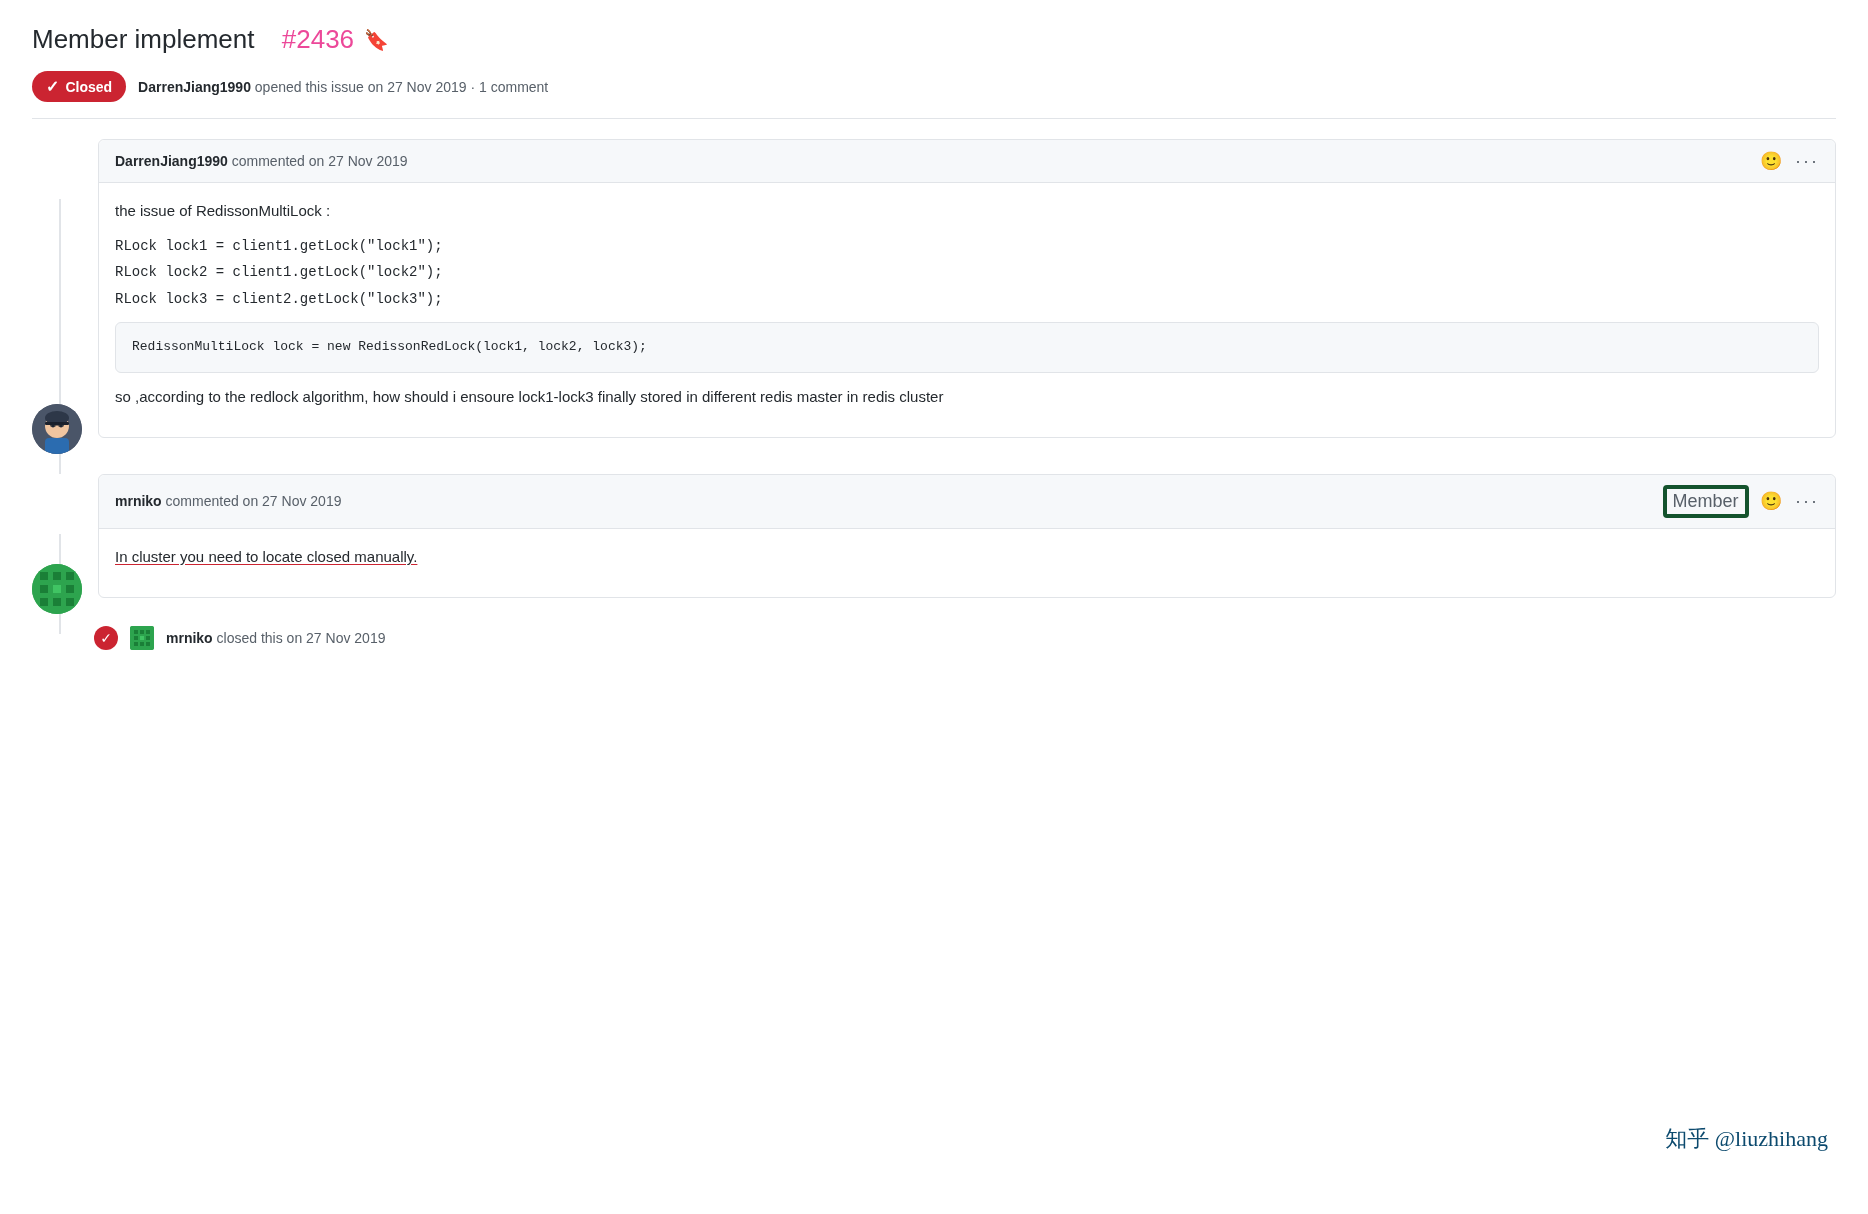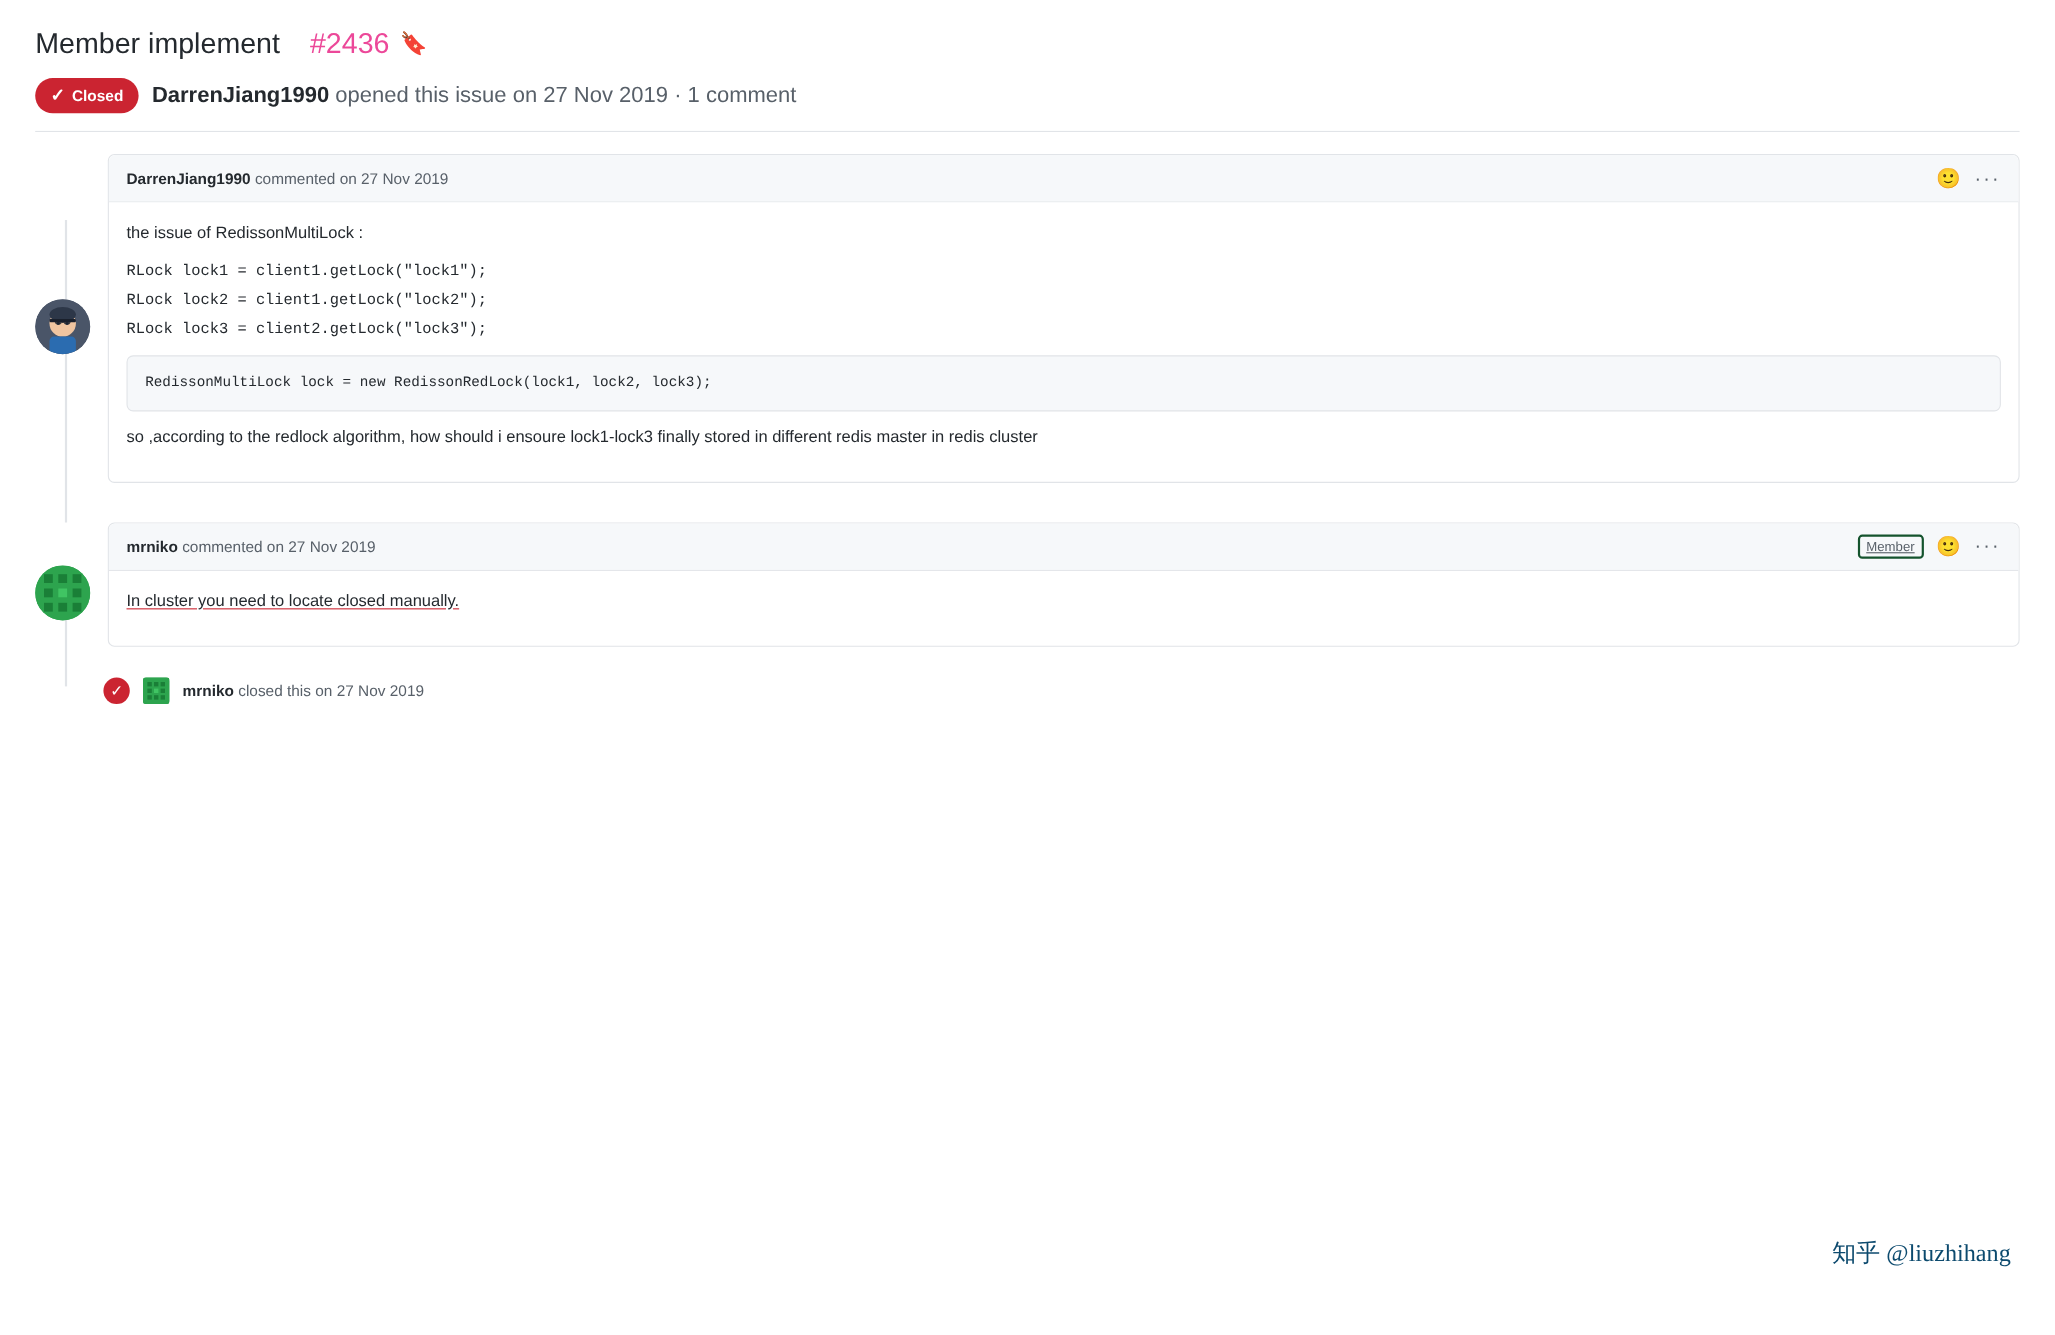--- a/index.html
+++ b/index.html
@@ -47,37 +47,37 @@
       border-radius: 20px;
       padding: 6px 14px;
       font-size: 14px;
       font-weight: 600;
     }
     .status-badge .check-icon {
       font-size: 16px;
     }
 
     .issue-meta-text {
-      font-size: 20px;
+      font-size: 14px;
       color: #586069;
     }
     .issue-meta-text .username {
       font-weight: 600;
       color: #24292e;
     }
 
     .comments-section {
       display: flex;
       flex-direction: column;
       gap: 0;
     }
 
     .comment-thread {
       display: flex;
-      align-items: center;
+      align-items: flex-end;
       gap: 16px;
       margin-bottom: 0;
       position: relative;
     }
 
     .comment-thread::before {
       content: '';
       position: absolute;
       left: 27px;
       top: 60px;
@@ -139,26 +139,25 @@
       color: #24292e;
     }
 
     .comment-actions {
       display: flex;
       align-items: center;
       gap: 12px;
     }
 
     .member-badge {
-      font-size: 12px;
-      color: #586069;
-      border: 2px solid #14532d;
+      font-size: 18px;
+      color: #586069;
+      border: 4px solid #14532d;
       border-radius: 4px;
       padding: 2px 6px;
-      text-decoration: underline;
     }
 
     .emoji-btn {
       font-size: 18px;
       cursor: pointer;
       color: #586069;
     }
     .more-btn {
       font-size: 18px;
       cursor: pointer;

